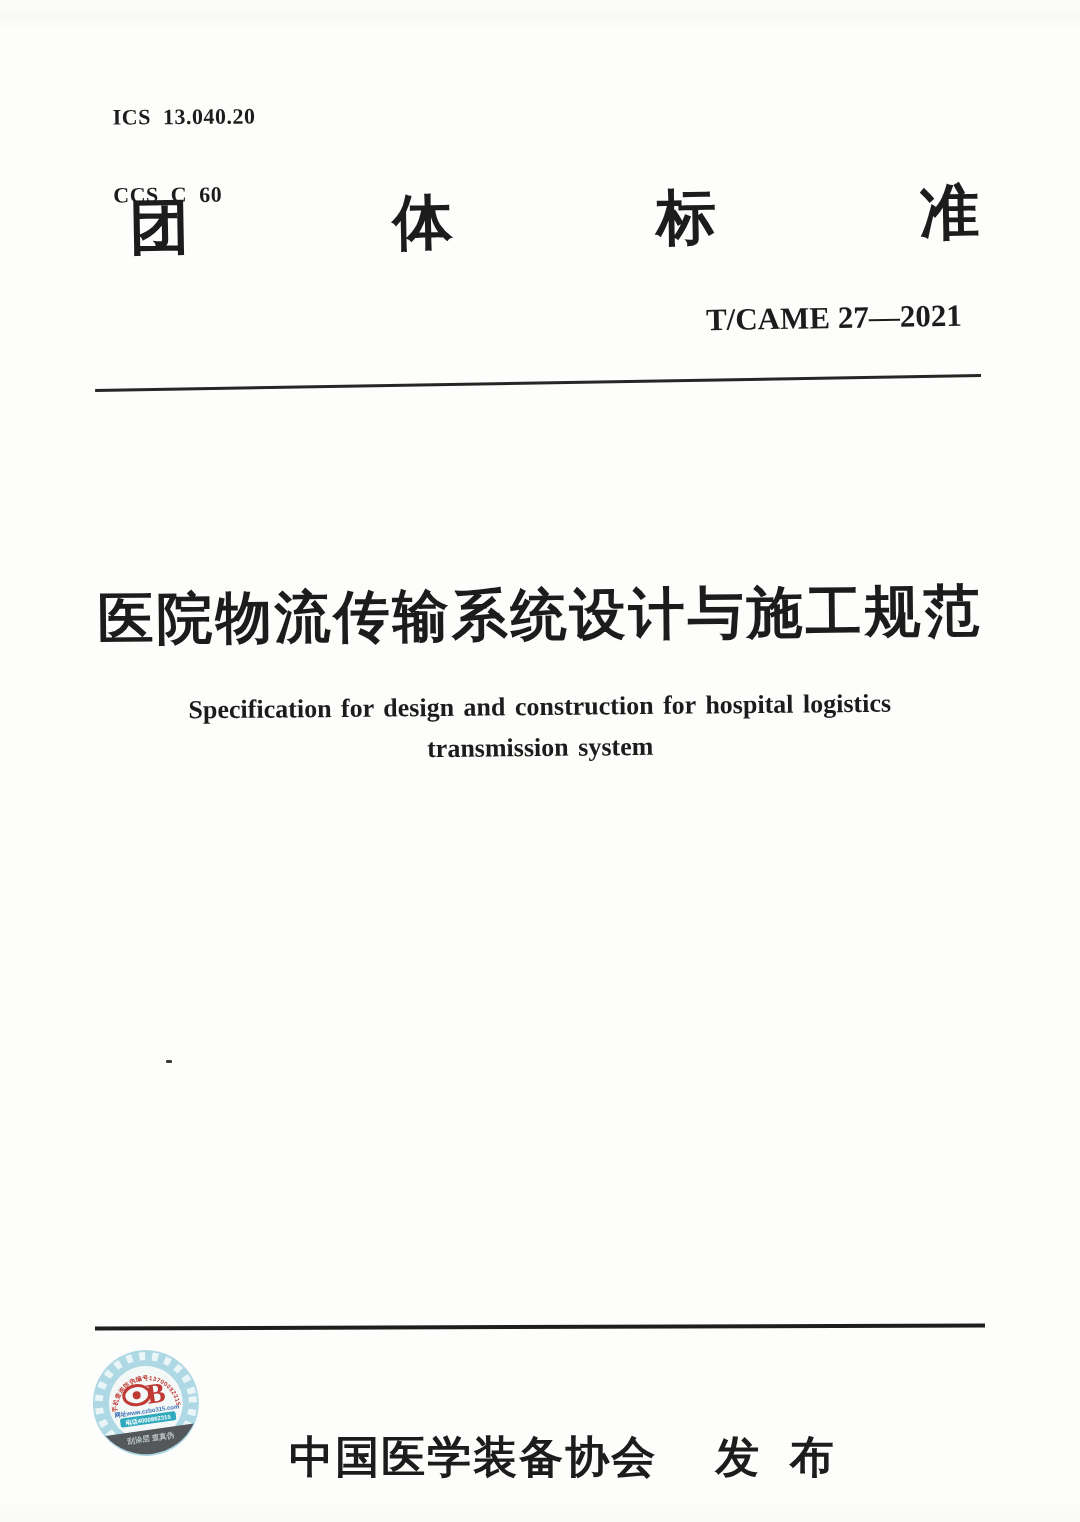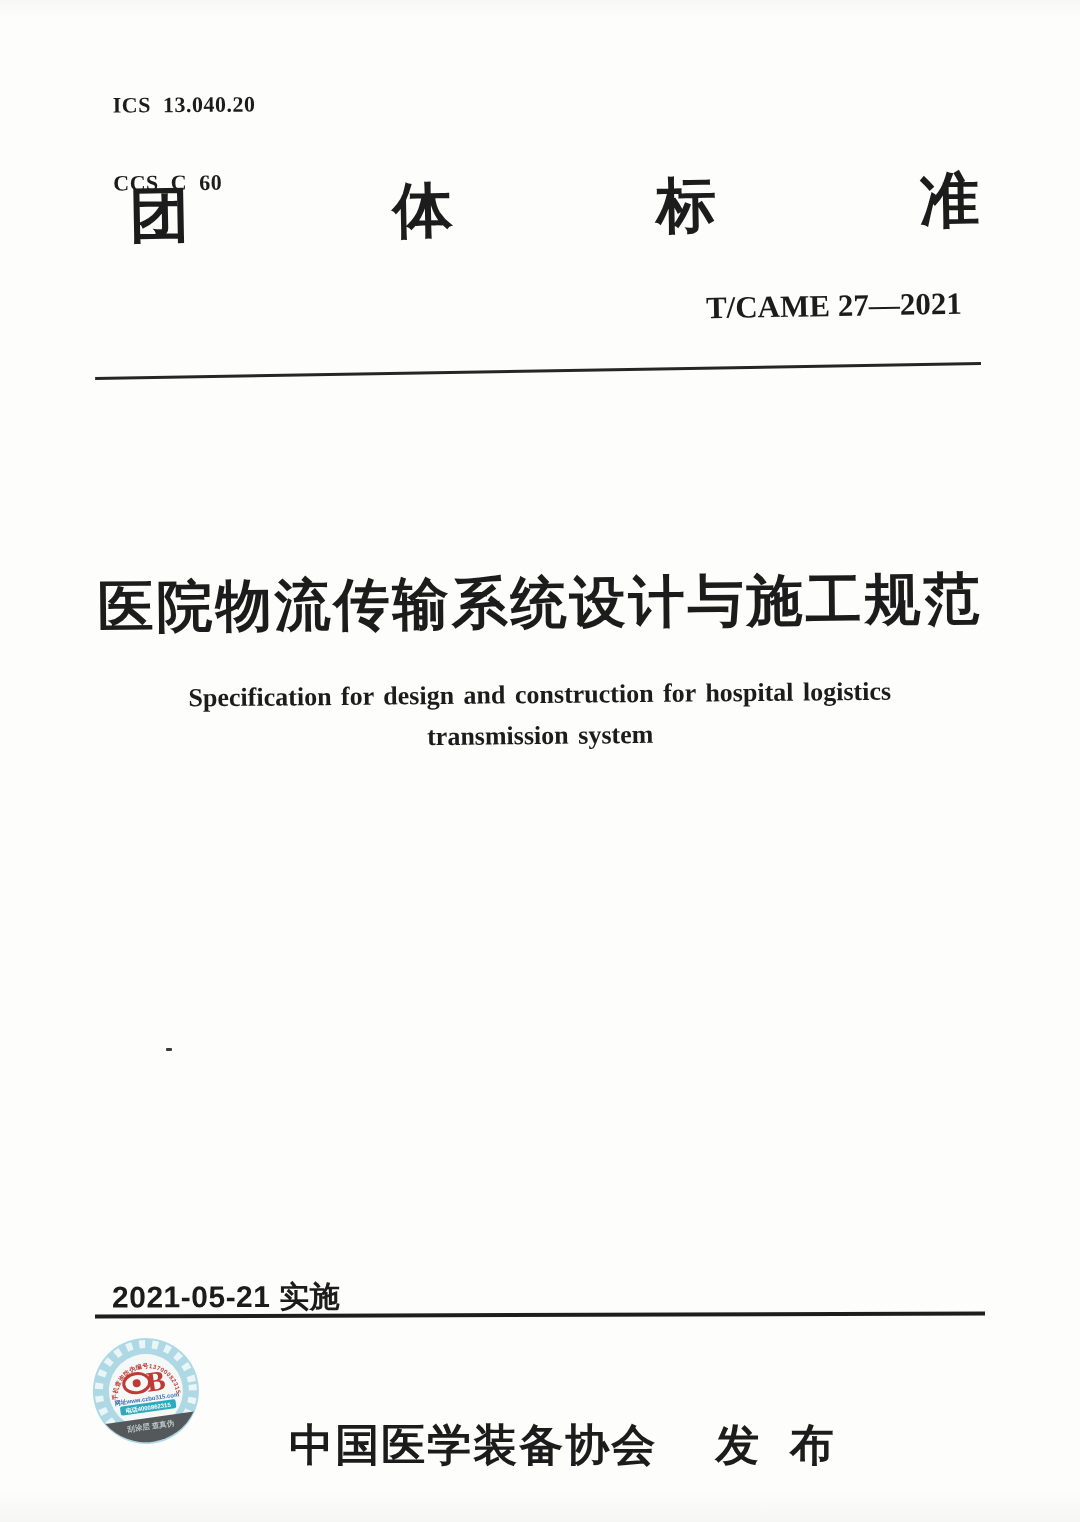--- a/index.html
+++ b/index.html
@@ -4,21 +4,21 @@
 <style>
   html,body{margin:0;padding:0;}
   body{
     width:1080px;height:1522px;
     background:#fbfbfa;
     position:relative;
     overflow:hidden;
     font-family:"Liberation Sans","DejaVu Sans",sans-serif;
     color:#1c1c1c;
   }
-  .page{position:absolute;inset:0;background:linear-gradient(180deg,#f7f7f6 0,#fdfdfc 18px,#fdfdfc 1490px,#f6f6f5 1522px);}
+  .page{position:absolute;inset:0;background:linear-gradient(180deg,#f7f7f6 0,#fdfdfc 18px,#fdfdfc 1490px,#f6f6f5 1522px);margin-top:12px;}
   .ics-block{
     position:absolute;left:113px;top:40px;
     font-family:"Liberation Serif","DejaVu Serif",serif;
     font-weight:bold;font-size:22px;line-height:26px;
     white-space:pre;letter-spacing:.5px;
     transform:rotate(-.4deg);
   }
   .doc-type-row{
     position:absolute;left:130px;right:100px;top:186px;
     display:flex;justify-content:space-between;align-items:flex-start;
@@ -94,21 +94,20 @@
   <div class="title-cn">医院物流传输系统设计与施工规范</div>
 
   <div class="title-en">
     <div>Specification for design and construction for hospital logistics</div>
     <div>transmission system</div>
   </div>
 
   <div class="speck"></div>
 
   <div class="date-row">
-    <span>2021-05-21 实施</span>
   </div>
 
   <div class="rule-bottom"></div>
 
   <div class="stamp">
     <svg width="112" height="116" viewBox="0 0 112 116">
       <g transform="rotate(-8 56 58)">
         <circle cx="56" cy="57" r="53" fill="#aed9e4"></circle>
         <circle cx="56" cy="57" r="47" fill="none" stroke="#eaf5f8" stroke-width="8" stroke-dasharray="6 7"></circle>
         <circle cx="56" cy="57" r="37" fill="#f4f8f7"></circle>

